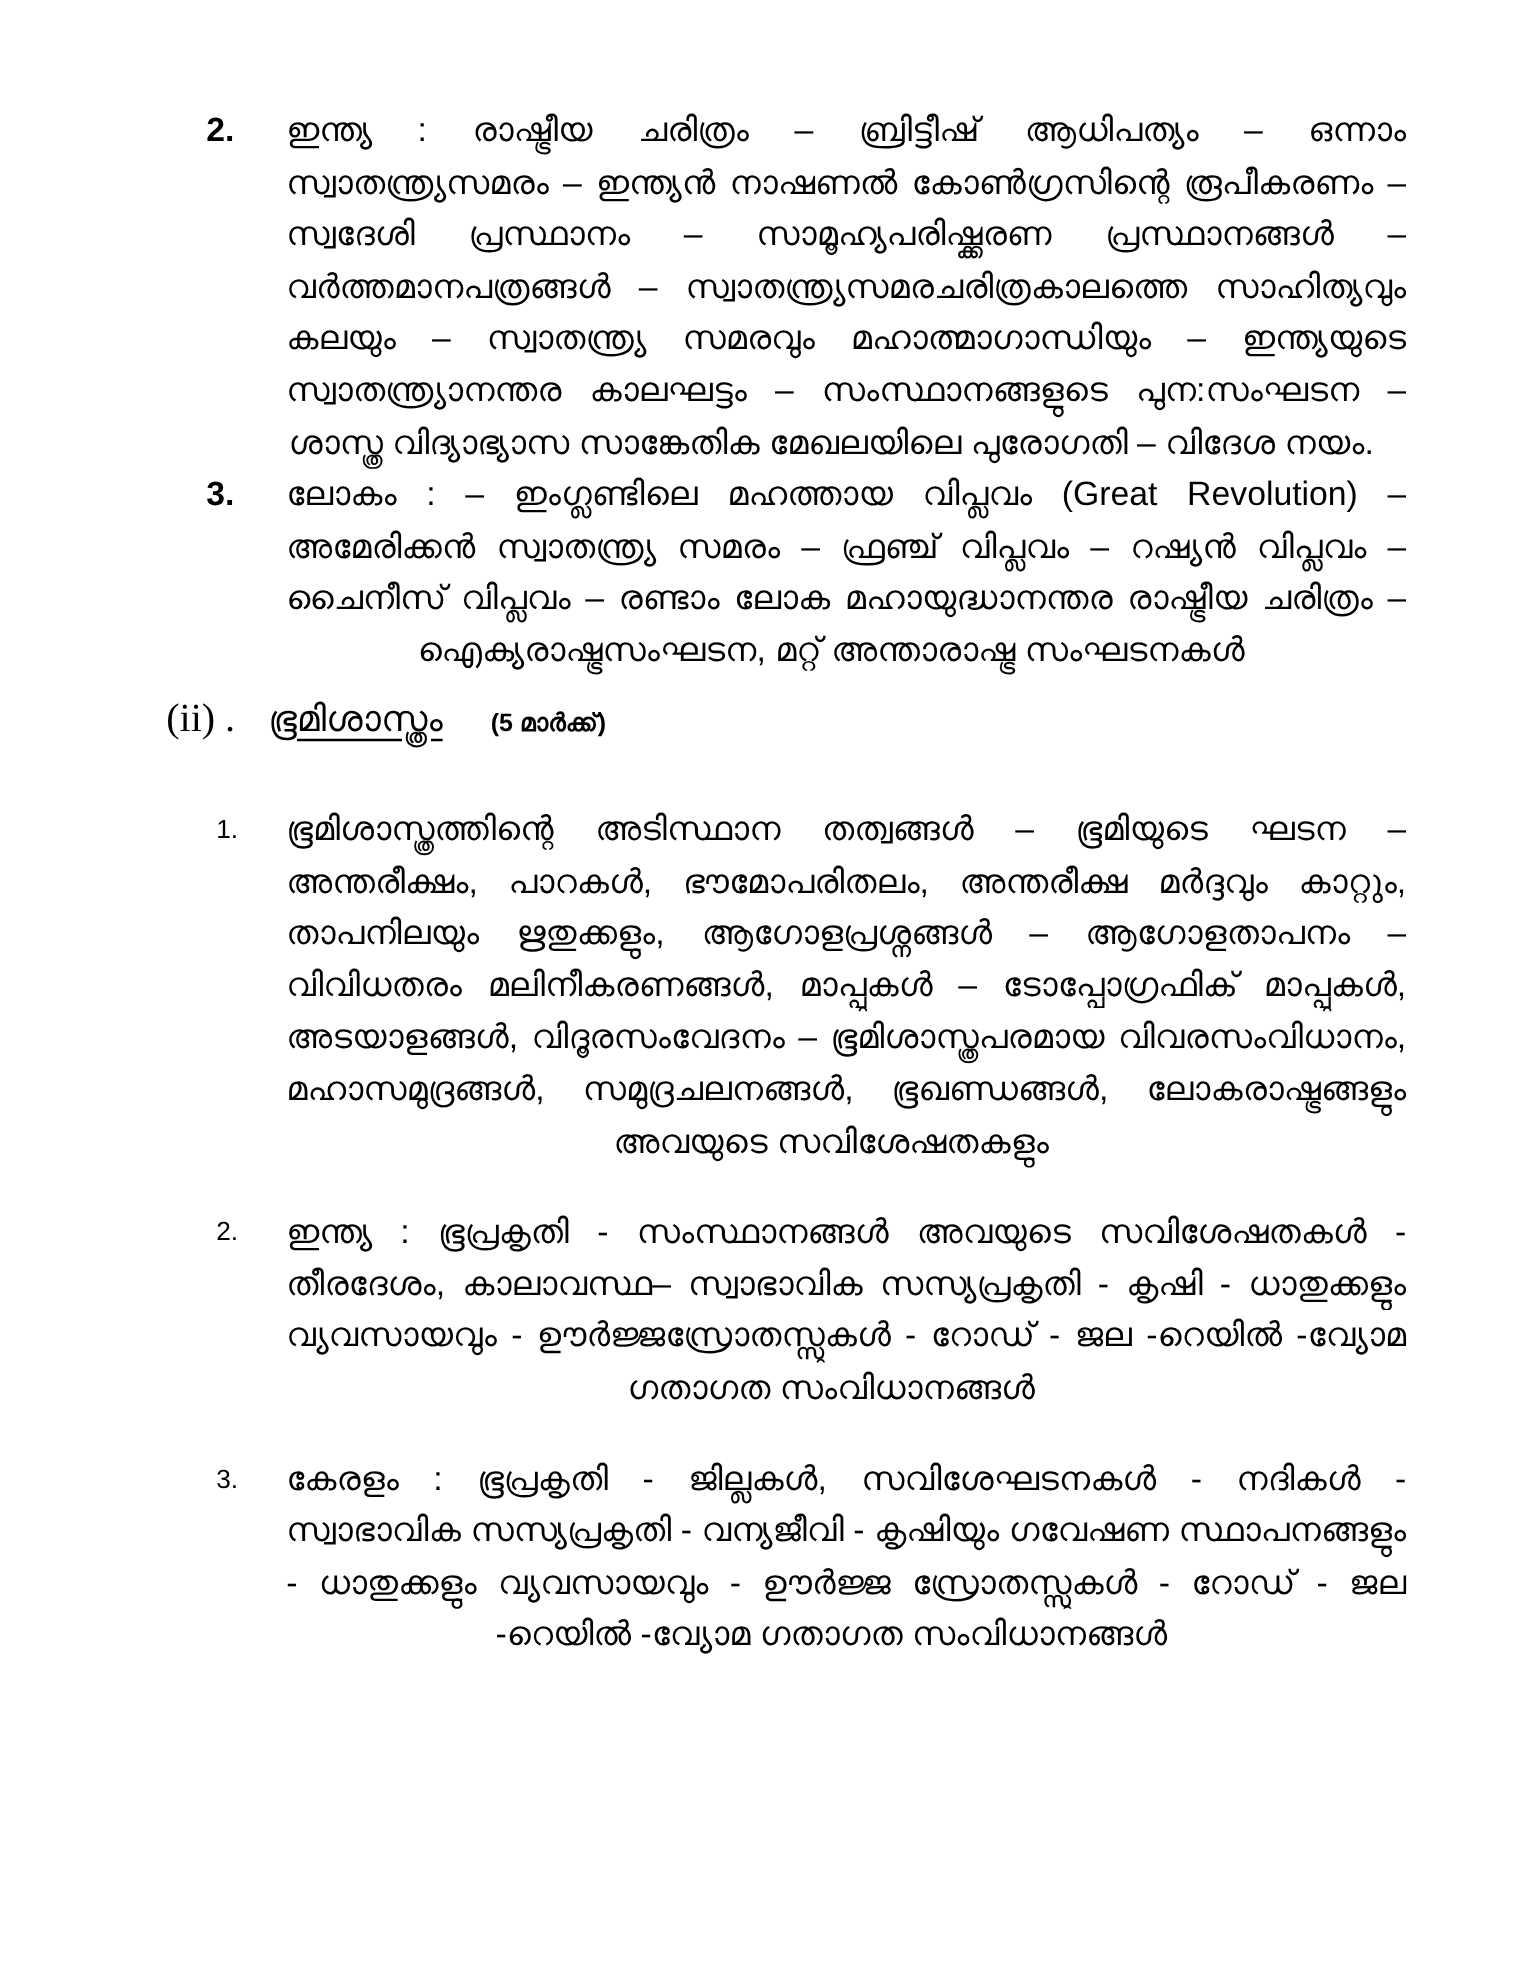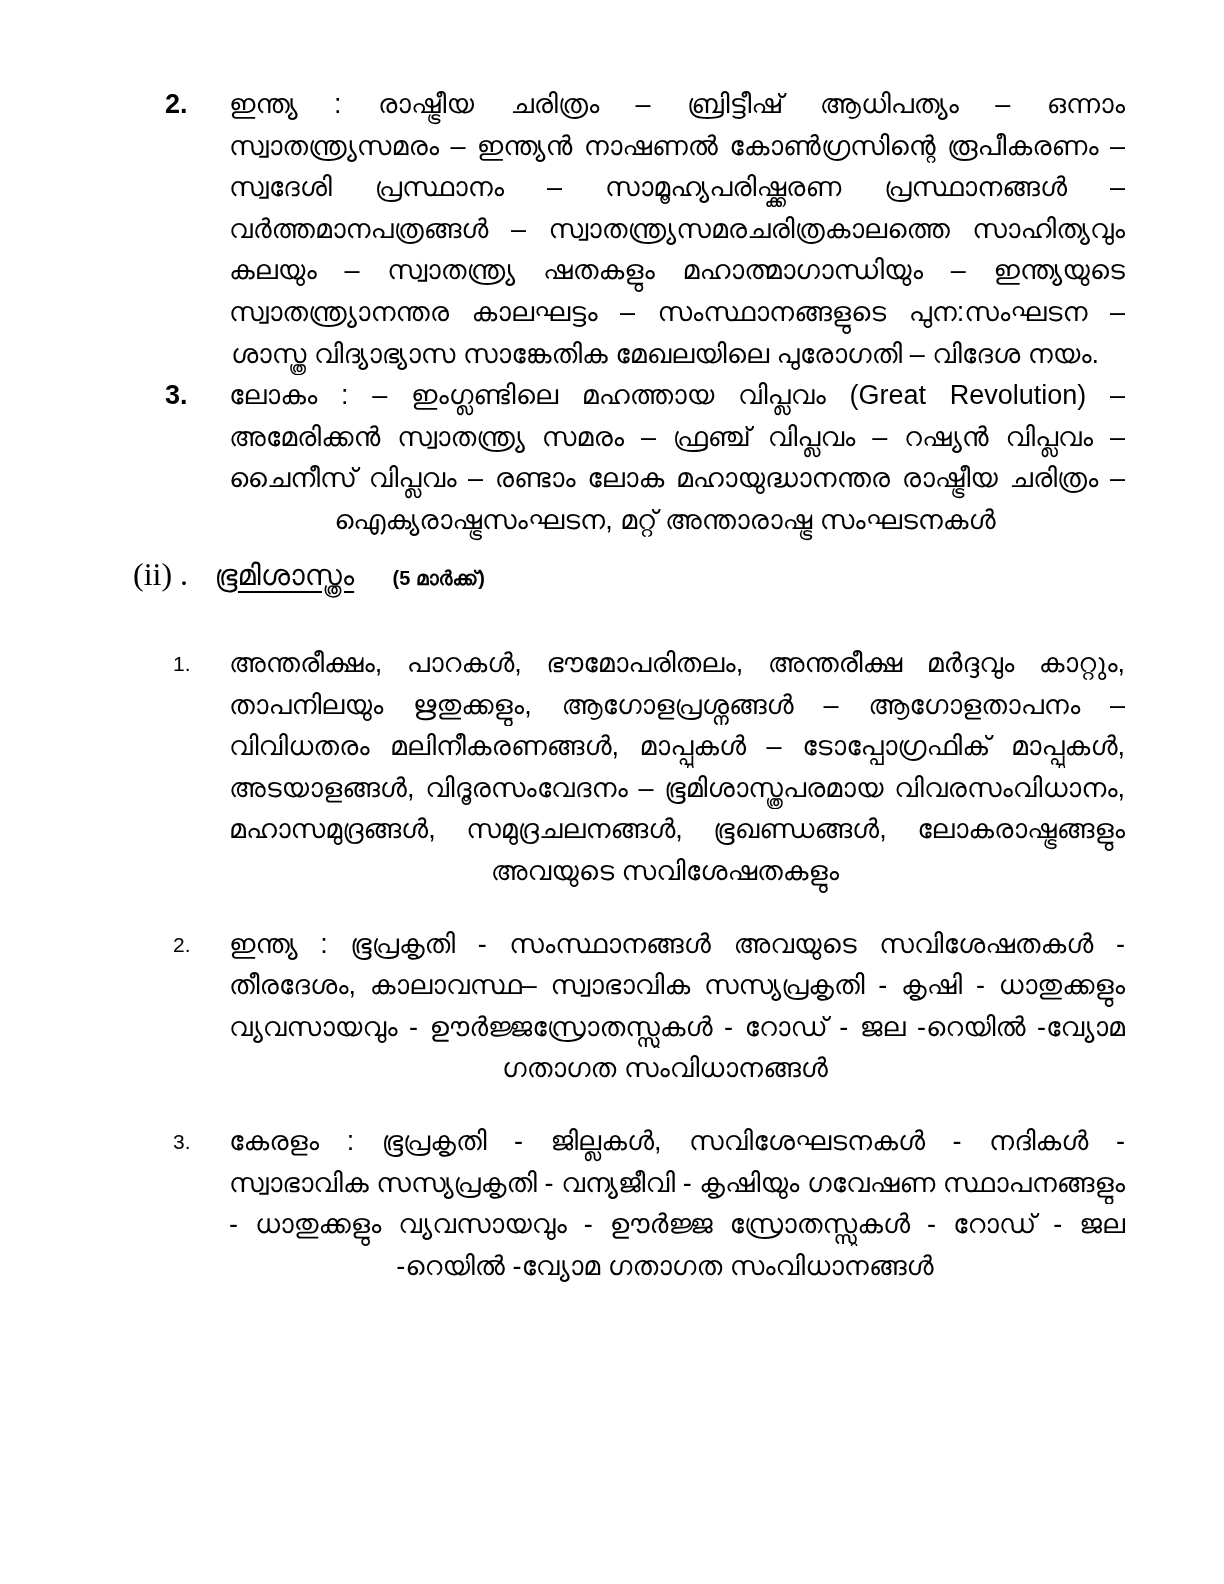--- a/index.html
+++ b/index.html
@@ -52,21 +52,21 @@
 <div class="page">
 
   <div class="block history-block" id="history-items">
       <div class="item">
         <span class="num num-bold">2.</span>
         <div class="lines">
           <div class="line jl">ഇന്ത്യ : രാഷ്ട്രീയ ചരിത്രം – ബ്രിട്ടീഷ് ആധിപത്യം – ഒന്നാം</div>
           <div class="line jl">സ്വാതന്ത്ര്യസമരം – ഇന്ത്യൻ നാഷണൽ കോൺഗ്രസിന്റെ രൂപീകരണം –</div>
           <div class="line jl">സ്വദേശി പ്രസ്ഥാനം – സാമൂഹ്യപരിഷ്ക്കരണ പ്രസ്ഥാനങ്ങൾ –</div>
           <div class="line jl">വർത്തമാനപത്രങ്ങൾ – സ്വാതന്ത്ര്യസമരചരിത്രകാലത്തെ സാഹിത്യവും</div>
-          <div class="line jl">കലയും – സ്വാതന്ത്ര്യ ഷതകളും മഹാത്മാഗാന്ധിയും – ഇന്ത്യയുടെ</div>
+          <div class="line jl">കലയും – സ്വാതന്ത്ര്യ സമരവും മഹാത്മാഗാന്ധിയും – ഇന്ത്യയുടെ</div>
           <div class="line jl">സ്വാതന്ത്ര്യാനന്തര കാലഘട്ടം – സംസ്ഥാനങ്ങളുടെ പുന:സംഘടന –</div>
           <div class="line ll">ശാസ്ത്ര വിദ്യാഭ്യാസ സാങ്കേതിക മേഖലയിലെ പുരോഗതി – വിദേശ നയം.</div>
         </div>
       </div>
       <div class="item">
         <span class="num num-bold">3.</span>
         <div class="lines">
           <div class="line jl">ലോകം : – ഇംഗ്ലണ്ടിലെ മഹത്തായ വിപ്ലവം (Great Revolution) –</div>
           <div class="line jl">അമേരിക്കൻ സ്വാതന്ത്ര്യ സമരം – ഫ്രഞ്ച് വിപ്ലവം – റഷ്യൻ വിപ്ലവം –</div>
           <div class="line jl">ചൈനീസ് വിപ്ലവം – രണ്ടാം ലോക മഹായുദ്ധാനന്തര രാഷ്ട്രീയ ചരിത്രം –</div>
@@ -78,20 +78,21 @@
   <div class="block heading-block">
     <span class="h-index">(ii) .</span>
     <span class="h-title">ഭൂമിശാസ്ത്രം</span>
     <span class="h-marks">(5 മാർക്ക്)</span>
   </div>
 
   <div class="block geo-block" id="geography-items">
       <div class="item">
         <span class="num num-small">1.</span>
         <div class="lines">
+          <div class="line jl">ഭൂമിശാസ്ത്രത്തിന്റെ അടിസ്ഥാന തത്വങ്ങൾ – ഭൂമിയുടെ ഘടന –</div>
           <div class="line jl">അന്തരീക്ഷം, പാറകൾ, ഭൗമോപരിതലം, അന്തരീക്ഷ മർദ്ദവും കാറ്റും,</div>
           <div class="line jl">താപനിലയും ഋതുക്കളും, ആഗോളപ്രശ്നങ്ങൾ – ആഗോളതാപനം –</div>
           <div class="line jl">വിവിധതരം മലിനീകരണങ്ങൾ, മാപ്പുകൾ – ടോപ്പോഗ്രഫിക് മാപ്പുകൾ,</div>
           <div class="line jl">അടയാളങ്ങൾ, വിദൂരസംവേദനം – ഭൂമിശാസ്ത്രപരമായ വിവരസംവിധാനം,</div>
           <div class="line jl">മഹാസമുദ്രങ്ങൾ, സമുദ്രചലനങ്ങൾ, ഭൂഖണ്ഡങ്ങൾ, ലോകരാഷ്ട്രങ്ങളും</div>
           <div class="line ll">അവയുടെ സവിശേഷതകളും</div>
         </div>
       </div>
       <div class="item">
         <span class="num num-small">2.</span>

